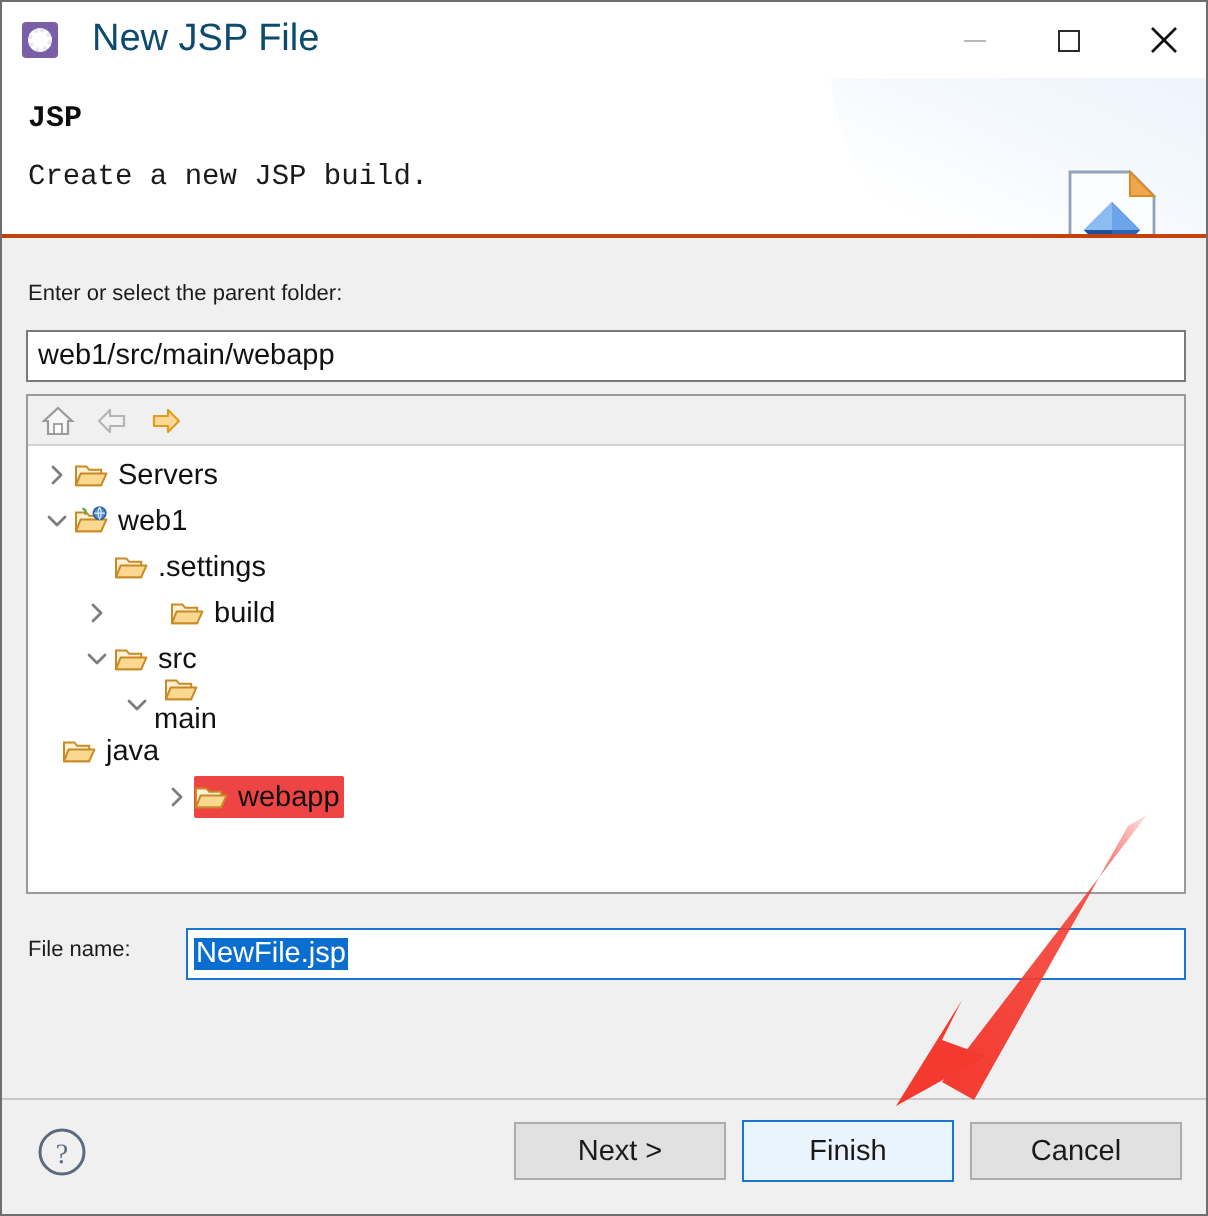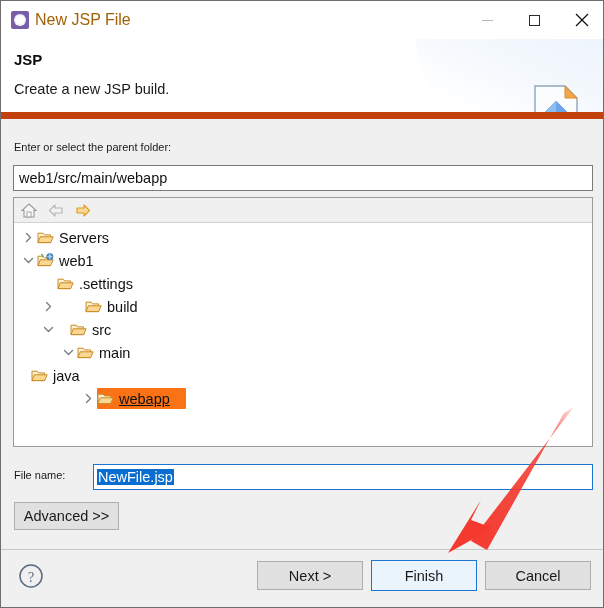--- a/index.html
+++ b/index.html
@@ -42,23 +42,23 @@
   .title-icon .ring {
     position: absolute;
     left: 3px; top: 3px;
     width: 12px; height: 12px;
     border-radius: 50%;
     border: 2px dotted #e9e5f2;
     background: #ffffff;
     box-sizing: border-box;
   }
   .title-text {
-    margin-left: 6px;
-    font-size: 16px;
-    color: #a16207;
+    margin-left: 17px;
+    font-size: 19px;
+    color: #0c4a6e;
     white-space: nowrap;
   }
   .win-btns {
     position: absolute;
     right: 0; top: 0;
     height: 38px;
     display: flex;
   }
   .win-btn {
     width: 47px;
@@ -78,23 +78,24 @@
   }
   .win-btn.close svg { display: block; }
 
   
   .banner {
     position: absolute;
     left: 0; top: 38px;
     width: 604px;
     height: 80px;
     background: #ffffff;
-    border-bottom: 7px solid #c2410c;
+    border-bottom: 2px solid #c2410c;
     box-sizing: border-box;
     overflow: hidden;
+    font-family: Liberation Mono, monospace;
   }
   .banner-glow {
     position: absolute;
     right: -40px;
     top: -20px;
     width: 230px;
     height: 130px;
     background: linear-gradient(205deg, #eaf2fb 0%, #f3f8fd 42%, #ffffff 75%);
     border-radius: 0 0 0 120px;
   }
@@ -180,27 +181,26 @@
   .twisty {
     width: 17px;
     display: flex;
     align-items: center;
     justify-content: center;
     flex: none;
   }
   .twisty svg { display: block; }
   .row-ico { width: 17px; height: 15px; flex: none; margin-right: 5px; }
   .row-hl {
-    background: #f97316;
-    padding-right: 16px;
+    background: #ef4444;
+    padding-right: 2px;
     border-radius: 1px;
     display: inline-flex;
     align-items: center;
     height: 21px;
-    text-decoration: underline;
   }
 
   
   #lbl-filename { left: 13px; top: 468px; }
   #filename-input {
     left: 92px; top: 463px;
     width: 500px; height: 26px;
     border: 1.6px solid #1a76d2;
     padding-left: 3px;
   }
@@ -362,41 +362,41 @@
             </svg>
           </span>
           <span style="display: inline-flex; align-items: center;">
             <svg class="row-ico" viewBox="0 0 17 15">
               <path d="M1 3.2 L6.2 3.2 L7.6 4.9 L13.6 4.9 L13.6 12.6 L1 12.6 Z" fill="#fdf0d6" stroke="#c98a23" stroke-width="1"></path>
               <path d="M3.3 6.8 L16.2 6.8 L13.6 12.6 L1 12.6 Z" fill="#fad892" stroke="#c98a23" stroke-width="1" stroke-linejoin="round"></path>
             </svg>
             <span>build</span>
           </span>
         </div>
-        <div class="tree-row" style="padding-left: 26px; gap: 13px;">
+        <div class="tree-row" style="padding-left: 26px;">
           <span class="twisty">
             <svg width="11" height="11" viewBox="0 0 11 11">
               <path d="M1.5 3.5 L5.5 7.5 L9.5 3.5" fill="none" stroke="#7d7d7d" stroke-width="1.4" stroke-linecap="round" stroke-linejoin="round"></path>
             </svg>
           </span>
           <span style="display: inline-flex; align-items: center;">
             <svg class="row-ico" viewBox="0 0 17 15">
               <path d="M1 3.2 L6.2 3.2 L7.6 4.9 L13.6 4.9 L13.6 12.6 L1 12.6 Z" fill="#fdf0d6" stroke="#c98a23" stroke-width="1"></path>
               <path d="M3.3 6.8 L16.2 6.8 L13.6 12.6 L1 12.6 Z" fill="#fad892" stroke="#c98a23" stroke-width="1" stroke-linejoin="round"></path>
             </svg>
             <span>src</span>
           </span>
         </div>
         <div class="tree-row" style="padding-left: 46px;">
           <span class="twisty">
             <svg width="11" height="11" viewBox="0 0 11 11">
               <path d="M1.5 3.5 L5.5 7.5 L9.5 3.5" fill="none" stroke="#7d7d7d" stroke-width="1.4" stroke-linecap="round" stroke-linejoin="round"></path>
             </svg>
           </span>
-          <span style="display: inline-flex; align-items: center;">
+          <span style="display: inline-flex; align-items: center; flex-direction: column;">
             <svg class="row-ico" viewBox="0 0 17 15">
               <path d="M1 3.2 L6.2 3.2 L7.6 4.9 L13.6 4.9 L13.6 12.6 L1 12.6 Z" fill="#fdf0d6" stroke="#c98a23" stroke-width="1"></path>
               <path d="M3.3 6.8 L16.2 6.8 L13.6 12.6 L1 12.6 Z" fill="#fad892" stroke="#c98a23" stroke-width="1" stroke-linejoin="round"></path>
             </svg>
             <span>main</span>
           </span>
         </div>
         <div class="tree-row" style="">
           <span class="twisty">
             <svg width="11" height="11" viewBox="0 0 11 11"></svg>
@@ -424,21 +424,20 @@
           </span>
         </div>
       </div>
   </div>
 
   <div class="lbl" id="lbl-filename">File name:</div>
   <div class="txtfield" id="filename-input">
     <span class="sel-text">NewFile.jsp</span>
   </div>
 
-  <div class="btn" id="btn-advanced">Advanced &gt;&gt;</div>
 
   <div class="footer-sep"></div>
   <svg id="help-icon" viewBox="0 0 26 26">
     <circle cx="13" cy="13" r="11" fill="none" stroke="#5a6b80" stroke-width="1.5"></circle>
     <text x="13" y="18.5" font-size="14" font-family="Liberation Serif, serif" fill="#5a6b80" text-anchor="middle">?</text>
   </svg>
   <div class="btn" id="btn-back">&lt; Back</div>
   <div class="btn" id="btn-next">Next &gt;</div>
   <div class="btn" id="btn-finish">Finish</div>
   <div class="btn" id="btn-cancel">Cancel</div>

